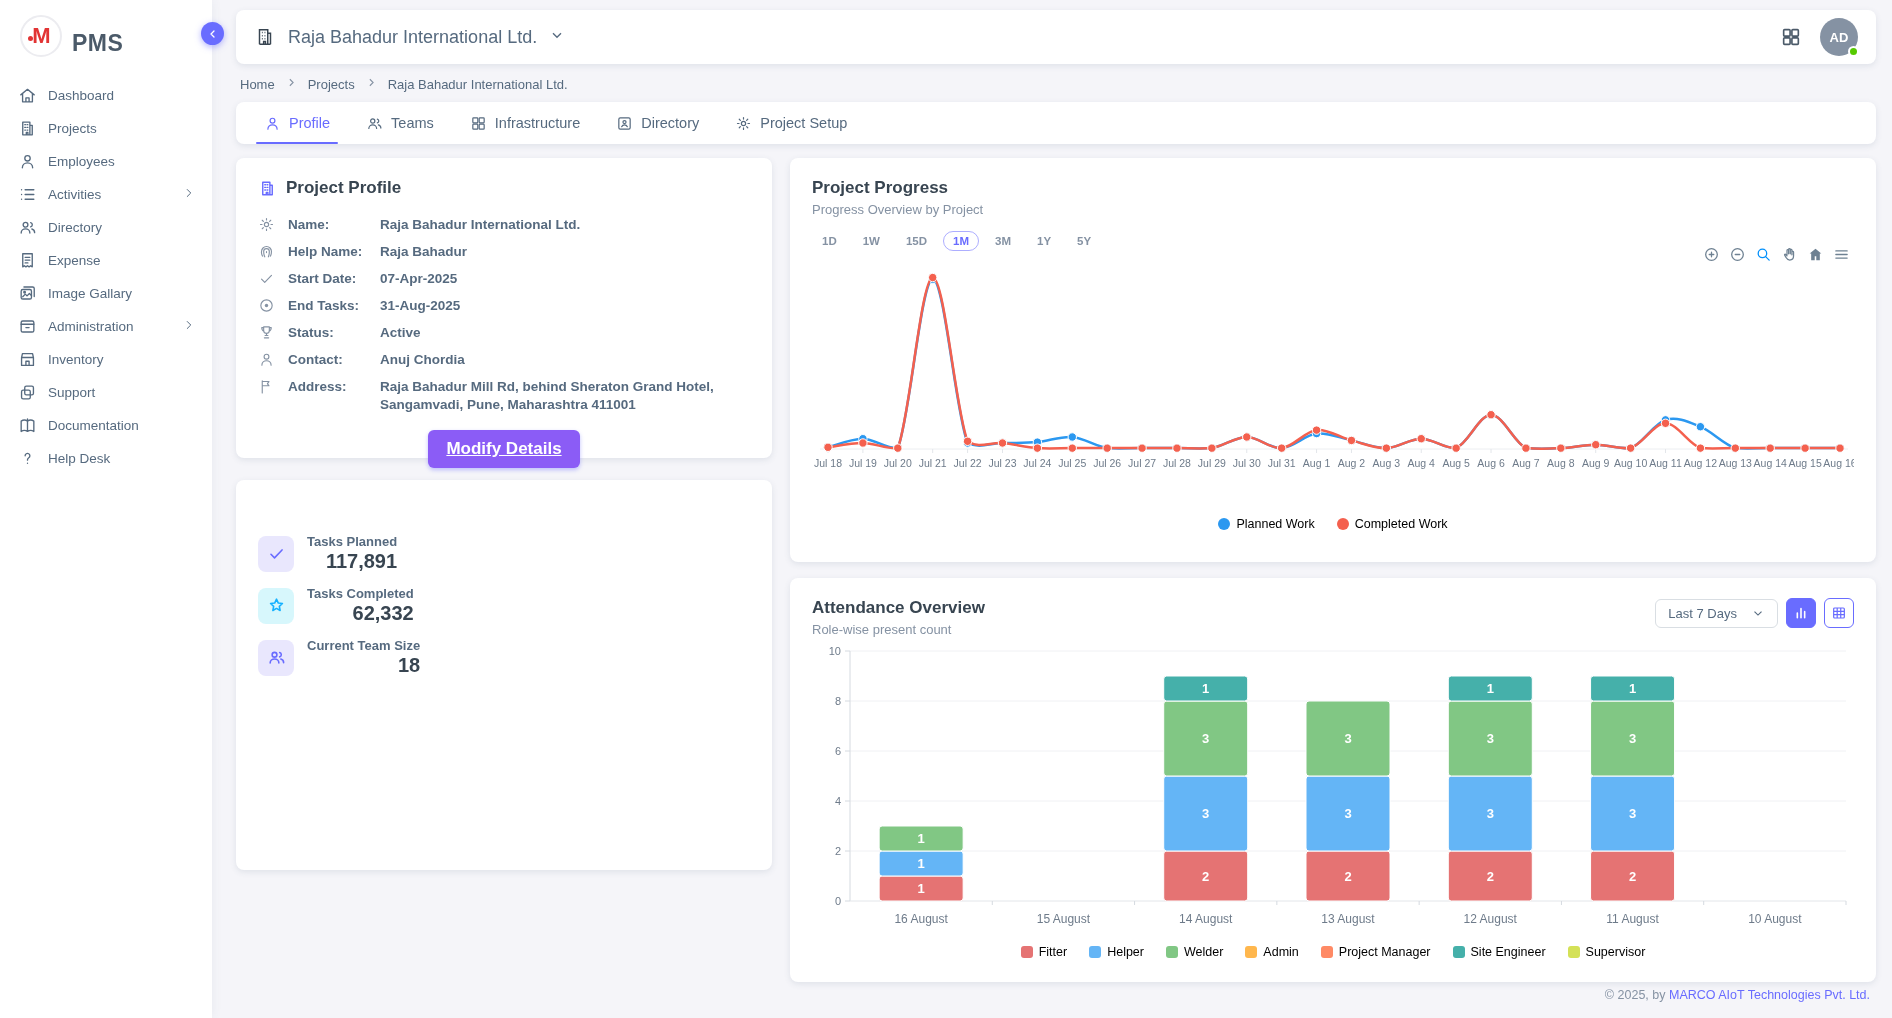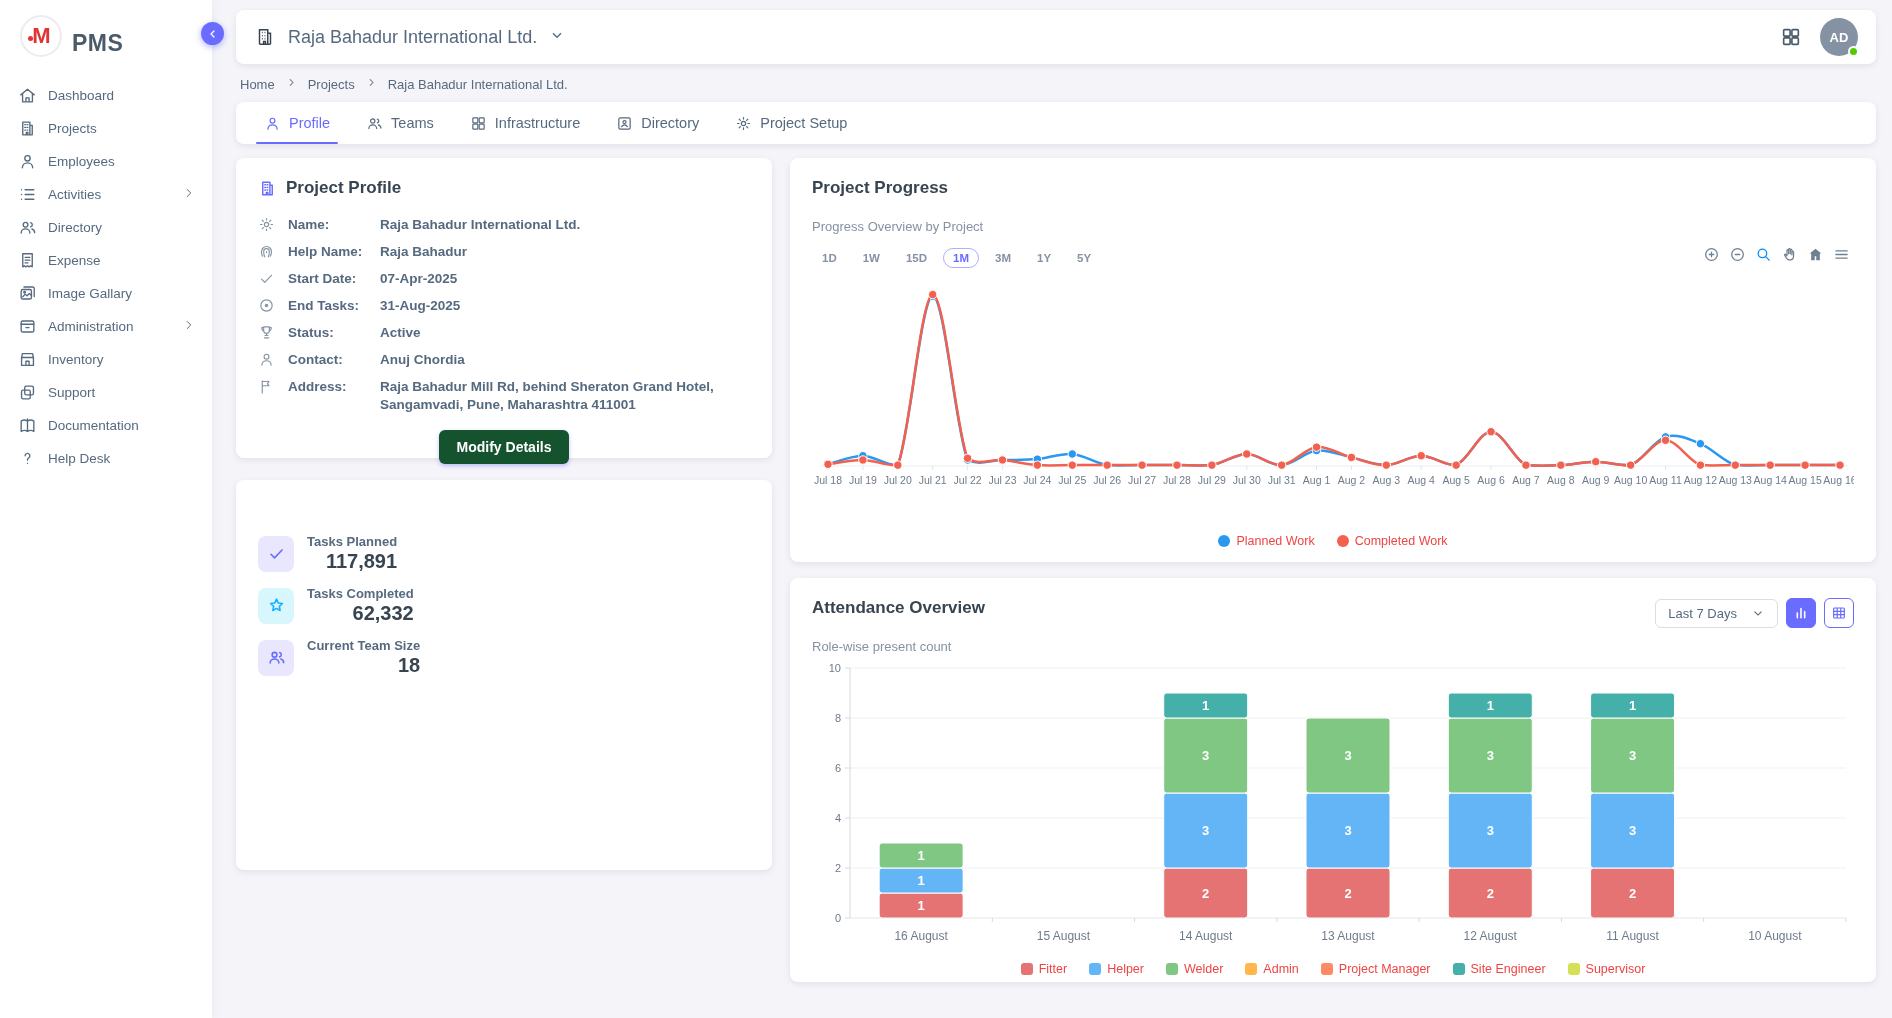--- a/index.html
+++ b/index.html
@@ -60,50 +60,50 @@
 
   
   .profile-card { padding:20px 22px; height:300px; margin-bottom:22px; }
   .fields { margin-top:18px; display:flex; flex-direction:column; gap:9px; }
   .field { display:flex; font-size:13.5px; line-height:18px;font-weight:bold; }
   .field .f-ic { width:30px; display:flex; }
   .field .f-ic svg { width:17px; height:17px; stroke:#8592a3; fill:none; stroke-width:1.6; stroke-linecap:round; stroke-linejoin:round; }
   .f-label { width:92px; color:#566a7f; }
   .f-value { flex:1; color:#566a7f; }
   .modify-row { display:flex; justify-content:center; margin-top:16px; }
-  .btn-primary { background:#14532d; color:#fff; font-size:14px; font-weight:600; padding:9px 18px; border-radius:6px; border:none; cursor:pointer; box-shadow:0 2px 4px rgba(105,108,255,.4); font-family:inherit; }
+  .btn-primary { background:#8b5cf6; color:#fff; font-size:17px; font-weight:600; padding:9px 18px; border-radius:6px; border:none; cursor:pointer; box-shadow:0 2px 4px rgba(105,108,255,.4); font-family:inherit;text-decoration:underline; }
 
   
   .stats-card { padding:20px 22px; height:390px; }
   .gauge-wrap { display:flex; flex-direction:column; align-items:center; margin-top:6px; }
   .gauge-label { font-size:17px; font-weight:600; fill:#6b7a8d; }
   .gauge-value { font-size:29px; color:#384551; margin-top:-6px; letter-spacing:.5px; }
   .stat-rows { margin-top:34px; display:flex; flex-direction:column; gap:13px; }
   .stat-row { display:flex; align-items:center; gap:13px; }
   .stat-ic { width:36px; height:36px; border-radius:8px; display:flex; align-items:center; justify-content:center; }
   .stat-ic svg { width:19px; height:19px; fill:none; stroke-width:2; stroke-linecap:round; stroke-linejoin:round; }
   .stat-ic.purple { background:#e9e7fd; } .stat-ic.purple svg { stroke:#696cff; }
   .stat-ic.cyan { background:#d7f7fc; } .stat-ic.cyan svg { stroke:#16b1ff; }
   .stat-texts { display:flex; flex-direction:column;text-align:right; }
   .stat-label { font-size:13px; font-weight:600; color:#566a7f; }
   .stat-value { font-size:20px; font-weight:600; color:#384551; margin-top:1px; }
 
   
   .progress-card { padding:20px 22px 4px; height:404px; margin-bottom:16px; position:relative; }
-  .card-subtitle { font-size:13px; color:#8592a3; margin-top:21px; }
+  .card-subtitle { font-size:13px; color:#8592a3; margin-top:4px; }
   .ranges { display:flex; align-items:center; gap:6px; margin-top:14px; }
   .range-btn { font-size:11.5px; font-weight:bold; color:#8592a3; padding:3px 9px; border-radius:13px; border:1px solid transparent; cursor:pointer; background:none; font-family:inherit; }
   .range-btn.active { color:#696cff; border-color:rgba(105,108,255,.55); }
   .chart-toolbar { position:absolute; right:26px; top:88px; display:flex; align-items:center; gap:9px; }
   .chart-toolbar .t-ic { cursor:pointer; display:flex; }
   .chart-toolbar svg { width:17px; height:17px; stroke:#6e8192; fill:none; stroke-width:1.8; stroke-linecap:round; stroke-linejoin:round; }
   .chart-toolbar .t-ic.blue svg { stroke:#008ffb; }
   .chart-toolbar .t-ic.fill svg { fill:#6e8192; stroke:none; }
   .legend { display:flex; justify-content:center; gap:22px; margin-top:4px; }
-  .legend-item { display:flex; align-items:center; gap:6px; font-size:12.5px; color:#ef4444; cursor:pointer;text-align:right; }
+  .legend-item { display:flex; align-items:center; gap:6px; font-size:12.5px; color:#000000; cursor:pointer;text-align:right; }
   .legend-swatch { width:12px; height:12px; }
   .legend-swatch.round { border-radius:50%; }
   .legend-swatch.square { border-radius:3px; }
 
   
   .attendance-card { padding:20px 22px 12px; height:404px; }
   .att-header { display:flex; align-items:flex-start; }
   .att-controls { margin-left:auto; display:flex; align-items:center; gap:8px; }
   .select-box { display:flex; align-items:center; gap:14px; border:1px solid #d9dee3; border-radius:6px; padding:6px 12px; font-size:13px; color:#566a7f; cursor:pointer; background:#fff; }
   .select-box svg { width:14px; height:14px; stroke:#566a7f; stroke-width:2; fill:none; }
@@ -735,15 +735,18 @@
               <span class="legend-swatch square" style="background: rgb(69, 176, 170);"></span>
               <span>Site Engineer</span>
             </span>
             <span class="legend-item">
               <span class="legend-swatch square" style="background: rgb(212, 225, 87);"></span>
               <span>Supervisor</span>
             </span>
           </div>
       </div>
 
+      <div class="footer">
+        <span>© 2025, by </span><a>MARCO AIoT Technologies Pvt. Ltd.</a>
+      </div>
     </div>
   </div>
 </div>
 
 </body></html>

